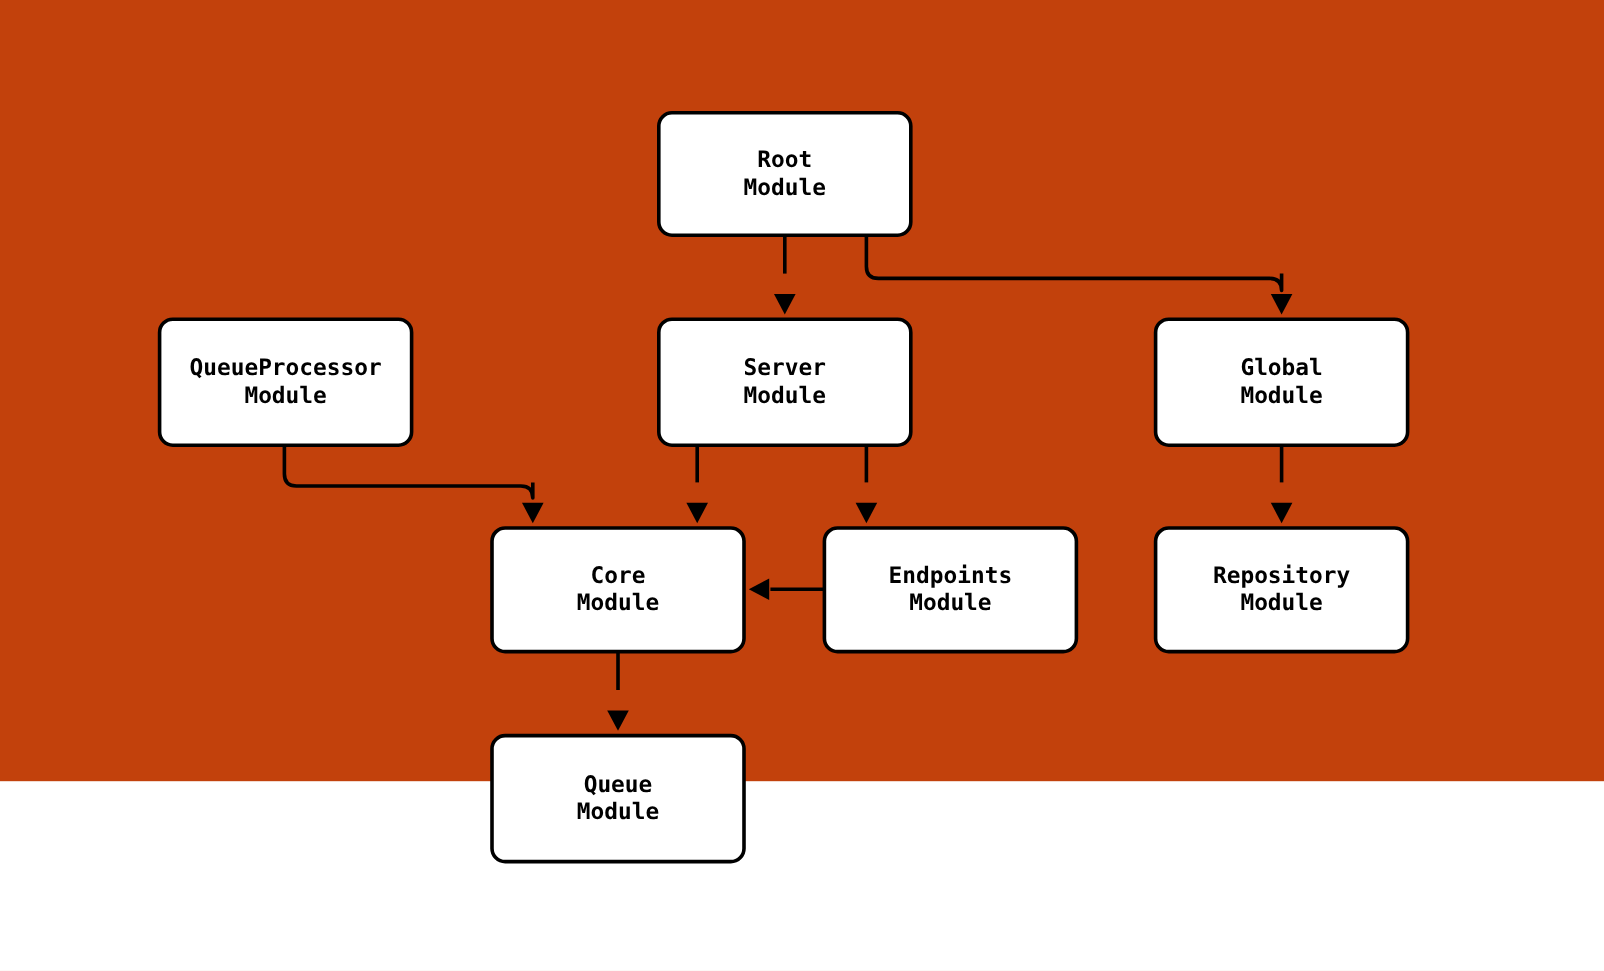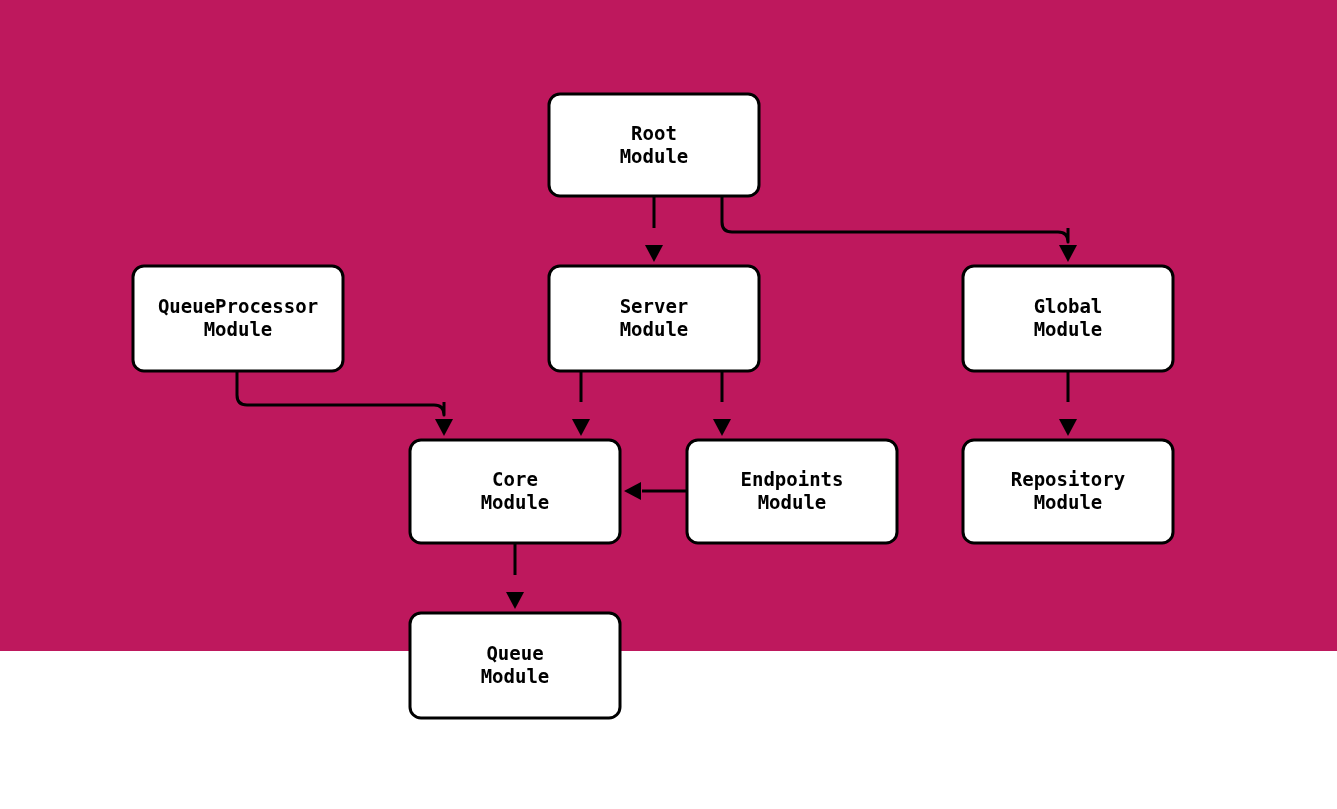--- a/index.html
+++ b/index.html
@@ -11,21 +11,21 @@
   body {
     width: 1337px;
     height: 809px;
     overflow: hidden;
     font-family: "DejaVu Sans Mono", "Liberation Mono", monospace;
   }
   #diagram-canvas {
     position: relative;
     width: 1337px;
     height: 651px;
-    background: #be185d;
+    background: #c2410c;
   }
   svg.diagram-svg {
     position: absolute;
     left: 0;
     top: 0;
     width: 1337px;
     height: 809px;
     display: block;
   }
   .node-rect {

